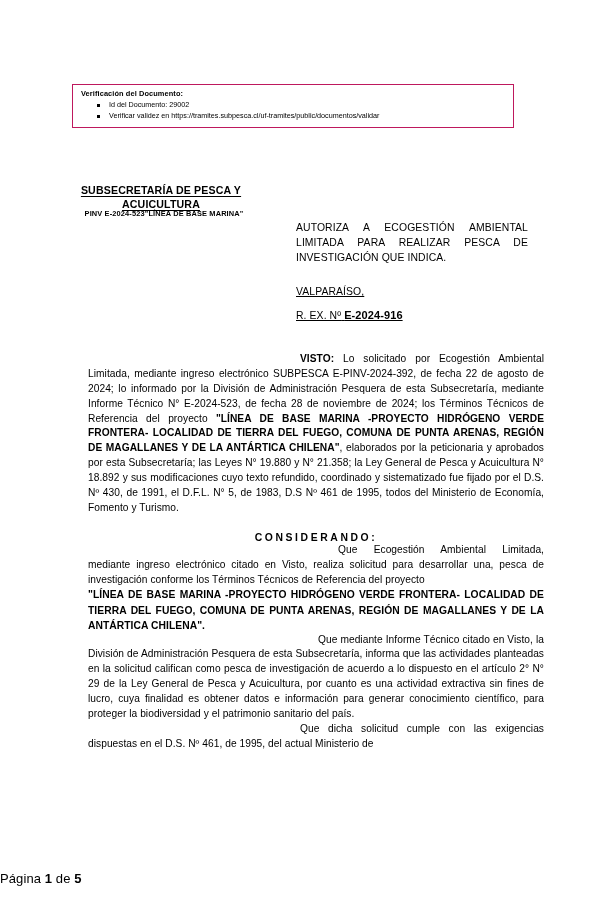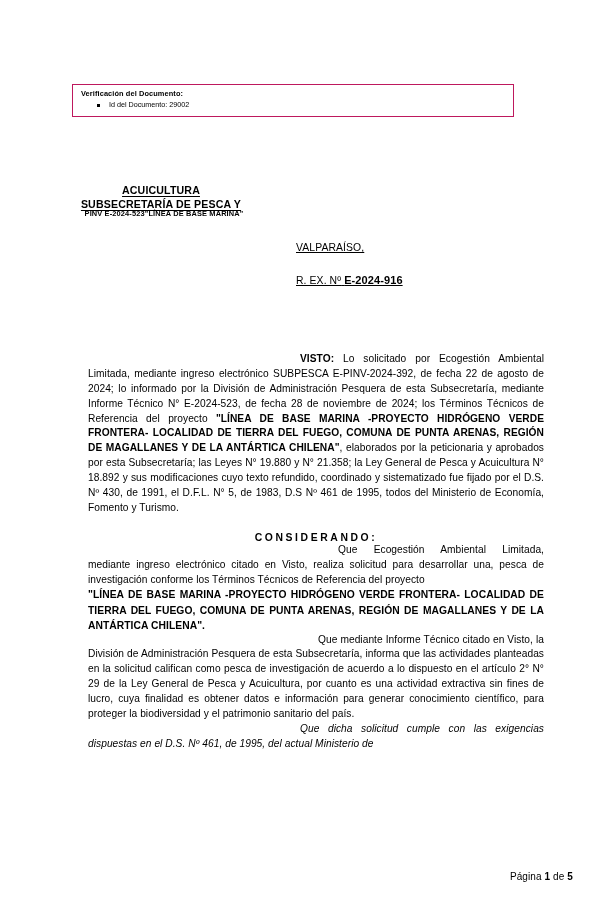--- a/index.html
+++ b/index.html
@@ -115,21 +115,21 @@
     text-align-last: left;
     letter-spacing: 0.1px;
   }
   .meta-line {
     font-size: 10.4px;
     line-height: 1.4;
     letter-spacing: 0.1px;
     text-decoration: underline;
   }
   .m-valpo { margin-top: 20px; }
-  .m-rex   { margin-top: 17px; }
+  .m-rex   { margin-top: 8px; }
   .m-fecha { margin-top: 17px; }
   .meta-line b { font-weight: bold; font-size: 11px; }
 
   
   .body-text {
     position: absolute;
     left: 88px;
     top: 352px;
     width: 456px;
   }
@@ -155,65 +155,66 @@
     width: 250px;
   }
   .considerando {
     text-align: center;
     font-size: 10.4px;
     font-weight: bold;
     letter-spacing: 2.6px;
     margin: 16px 0 0 0;
   }
   .gap-a { margin-top: 17px; }
-  .gap-b { margin-top: 15px; font-style: italic; }
+  .gap-b { margin-top: 15px; }
   .title-block {
     margin: 0;
     font-size: 10.3px;
     font-weight: bold;
     line-height: 1.46;
     text-align: justify;
     text-align-last: left;
     letter-spacing: 0.05px;
   }
 
   
   .footer {
     position: absolute;
     left: 0;
     top: 871px;
     width: 528px;
-    text-align: right;
-    font-size: 10px;
-    letter-spacing: 0.1px;
-    padding-left: 45px;
+    text-align: left;
+    font-size: 13px;
+    letter-spacing: 0.1px;
   }
   .footer b { font-weight: bold; }
 </style>
 </head>
 <body>
 
 <div class="page">
 
   <div class="verif-box">
     <div class="verif-title">Verificación del Documento:</div>
     <ul class="verif-list">
       <li>Id del Documento: 29002</li>
+      <li>Verificar validez en https://tramites.subpesca.cl/uf-tramites/public/documentos/validar</li>
     </ul>
   </div>
 
 
   <div class="subsec">
+    <div><span>SUBSECRETARÍA DE PESCA Y</span></div>
     <div><span>ACUICULTURA</span></div>
-    <div><span>SUBSECRETARÍA DE PESCA Y</span></div>
   </div>
 
   <div class="pinv">PINV E-2024-523"LÍNEA DE BASE MARINA"</div>
 
   <div class="right-block">
+    <div class="subject">AUTORIZA A ECOGESTIÓN AMBIENTAL LIMITADA PARA REALIZAR PESCA DE INVESTIGACIÓN QUE INDICA.</div>
     <div class="meta-line m-valpo">VALPARAÍSO,</div>
     <div class="meta-line m-rex">
       <span>R. EX. Nº</span>
       <b>E-2024-916</b>
     </div>
   </div>
 
   <div class="body-text">
 
     <p class="par">

